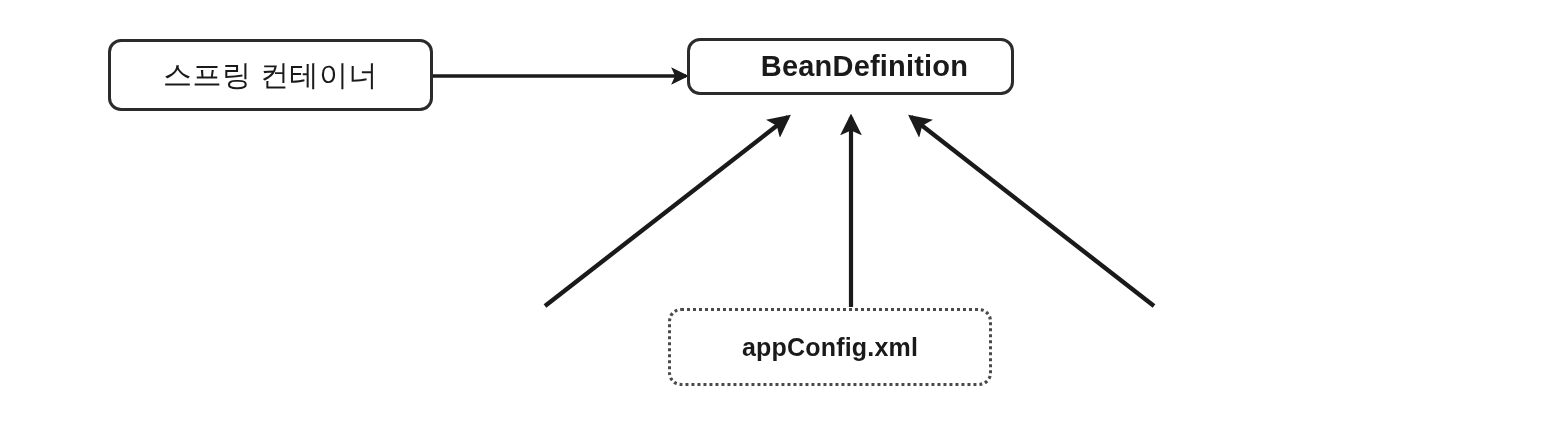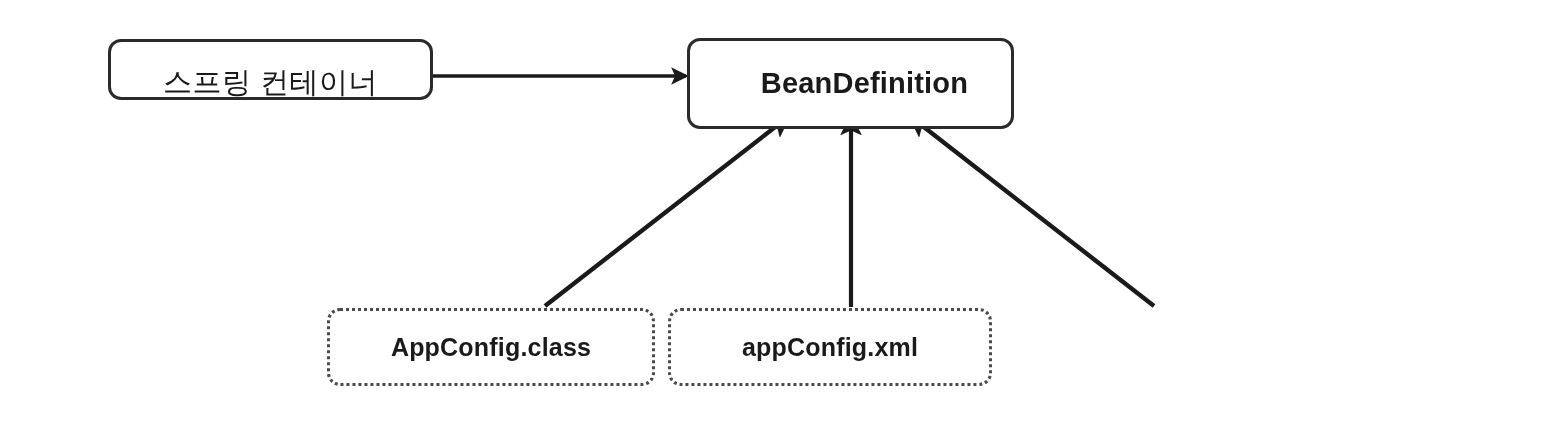--- a/index.html
+++ b/index.html
@@ -62,28 +62,27 @@
     font-size: 25px;
     font-weight: 700;
     letter-spacing: 0.2px;
   }
 
   
   #node-spring-container {
     left: 108px;
     top: 39px;
     width: 325px;
-    height: 61px;
-    align-items: flex-end;
+    height: 72px;
   }
   #node-bean-definition {
     left: 687px;
     top: 38px;
     width: 327px;
-    height: 91px;
+    height: 57px;
     padding-left: 28px;
   }
 
   
   #node-appconfig-class {
     left: 327px;
     top: 308px;
     width: 328px;
     height: 78px;
   }
@@ -123,22 +122,19 @@
   </svg>
 
   <div class="node node-solid" id="node-spring-container">
     <span class="label label-container">스프링 컨테이너</span>
   </div>
 
   <div class="node node-solid" id="node-bean-definition">
     <span class="label label-bean">BeanDefinition</span>
   </div>
 
-  <div class="node node-dotted" id="node-appconfig-class">
-    <span class="label label-source">AppConfig.class</span>
-  </div>
 
   <div class="node node-dotted" id="node-appconfig-xml">
     <span class="label label-source">appConfig.xml</span>
   </div>
 
 
 </div>
 
 </body></html>

